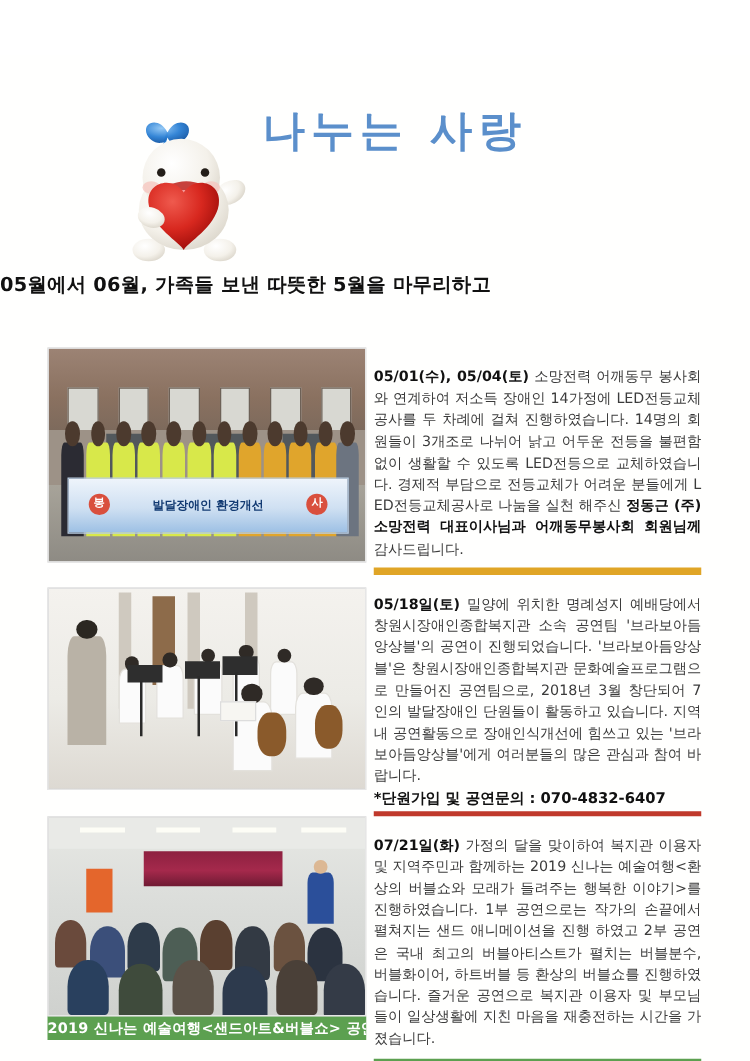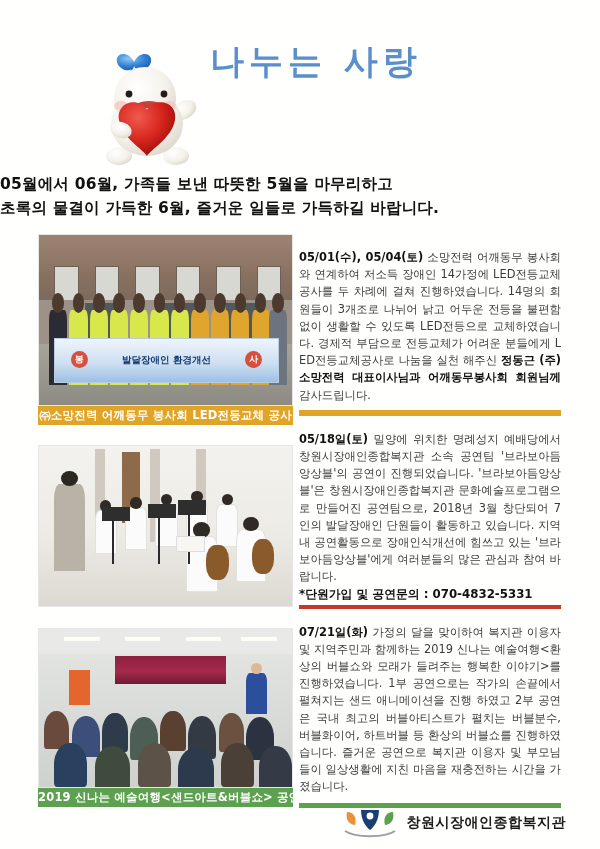--- a/index.html
+++ b/index.html
@@ -18,20 +18,21 @@
     position: relative;
     background: #fffffe;
     box-sizing: border-box;
   }
 
   
   .header {
     position: relative;
     height: 232px;
     width: 592px;
+    margin-top: 44px;
   }
   .mascot {
     position: absolute;
     left: 88px; top: 32px;
     width: 118px; height: 138px;
   }
   .mascot svg { display:block; width:118px; height:138px; }
 
   .headline {
     position: absolute;
@@ -269,21 +270,20 @@
         <ellipse cx="33" cy="98" rx="11" ry="8" fill="url(#bodyg)" transform="rotate(18 33 98)"></ellipse>
       </svg>
     </div>
 
     <div class="headline">
       <div class="headline-line l1">나누는 사랑</div>
     </div>
 
     <div class="subtitle">
       <div>05월에서 06월, 가족들 보낸 따뜻한 5월을 마무리하고</div>
-      <div>초록의 물결이 가득한 6월, 즐거운 일들로 가득하길 바랍니다.</div>
     </div>
   </div>
 
   <div class="content">
 
     <div class="col-left">
 
       <div class="photo-block">
         <div class="photo p1">
           <div class="sky">
@@ -335,21 +335,20 @@
             <div class="p1-person" style="left:91%;background:#6c7480;">
                 <span class="p1-head"></span>
               </div>
             <div class="p1-banner">
               <span class="p1-circ" style="left:7%">봉</span>
               <span class="p1-banner-txt">발달장애인 환경개선</span>
               <span class="p1-circ" style="right:7%">사</span>
             </div>
           </div>
         </div>
-        <div class="caption cap-gold">㈜소망전력 어깨동무 봉사회 LED전등교체 공사</div>
       </div>
 
       <div class="gap-a"></div>
 
       <div class="photo-block">
         <div class="photo p2">
           <div class="sky">
             <div class="p2-bg"></div>
             <div class="p2-col" style="left:22%"></div>
             <div class="p2-col" style="left:44%"></div>
@@ -432,21 +431,21 @@
     <div class="col-right">
 
       <div class="article">
         <p><b>05/01(수), 05/04(토)</b><span> 소망전력 어깨동무 봉사회와 연계하여 저소득 장애인 14가정에 LED전등교체공사를 두 차례에 걸쳐 진행하였습니다. 14명의 회원들이 3개조로 나뉘어 낡고 어두운 전등을 불편함 없이 생활할 수 있도록 LED전등으로 교체하였습니다. 경제적 부담으로 전등교체가 어려운 분들에게 LED전등교체공사로 나눔을 실천 해주신 </span><b>정동근 (주)소망전력 대표이사님과 어깨동무봉사회 회원님께</b><span> 감사드립니다.</span></p>
       </div>
 
       <div class="divider-gold"></div>
 
       <div class="article">
         <p><b>05/18일(토)</b><span> 밀양에 위치한 명례성지 예배당에서 창원시장애인종합복지관 소속 공연팀 '브라보아듬앙상블'의 공연이 진행되었습니다. '브라보아듬앙상블'은 창원시장애인종합복지관 문화예술프로그램으로 만들어진 공연팀으로, 2018년 3월 창단되어 7인의 발달장애인 단원들이 활동하고 있습니다. 지역 내 공연활동으로 장애인식개선에 힘쓰고 있는 '브라보아듬앙상블'에게 여러분들의 많은 관심과 참여 바랍니다.</span></p>
-        <div class="phone-line">*단원가입 및 공연문의 : 070-4832-5331</div>
+        <div class="phone-line">*단원가입 및 공연문의 : 070-4832-6407</div>
       </div>
 
       <div class="divider-red"></div>
 
       <div class="article">
         <p><b>07/21일(화)</b><span> 가정의 달을 맞이하여 복지관 이용자 및 지역주민과 함께하는 2019 신나는 예술여행&lt;환상의 버블쇼와 모래가 들려주는 행복한 이야기&gt;를 진행하였습니다. 1부 공연으로는 작가의 손끝에서 펼쳐지는 샌드 애니메이션을 진행 하였고 2부 공연은 국내 최고의 버블아티스트가 펼치는 버블분수, 버블화이어, 하트버블 등 환상의 버블쇼를 진행하였습니다. 즐거운 공연으로 복지관 이용자 및 부모님들이 일상생활에 지친 마음을 재충전하는 시간을 가졌습니다.</span></p>
       </div>
 
       <div class="divider-green"></div>
 

